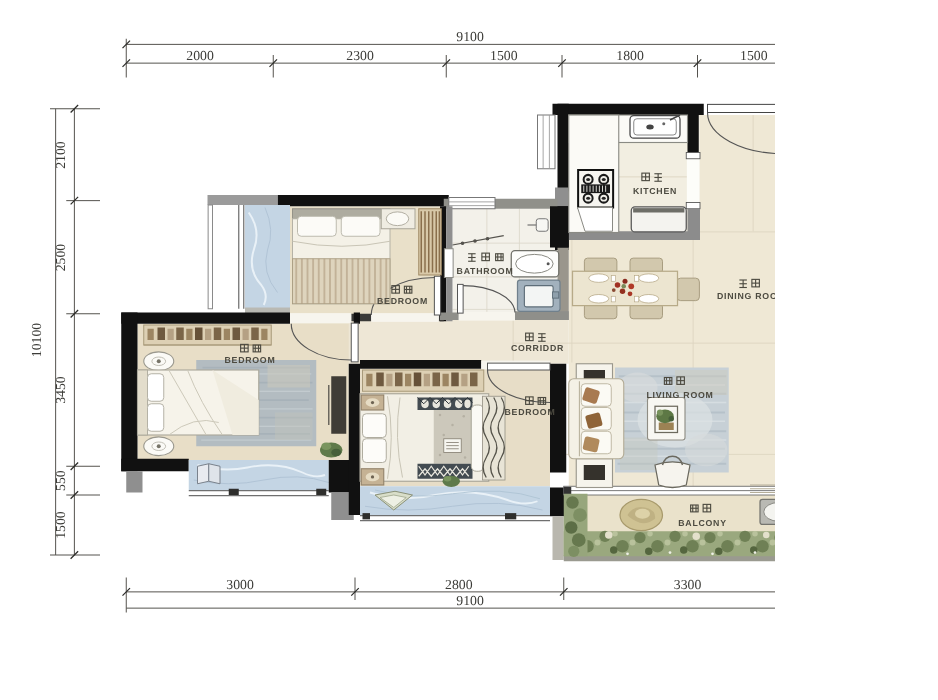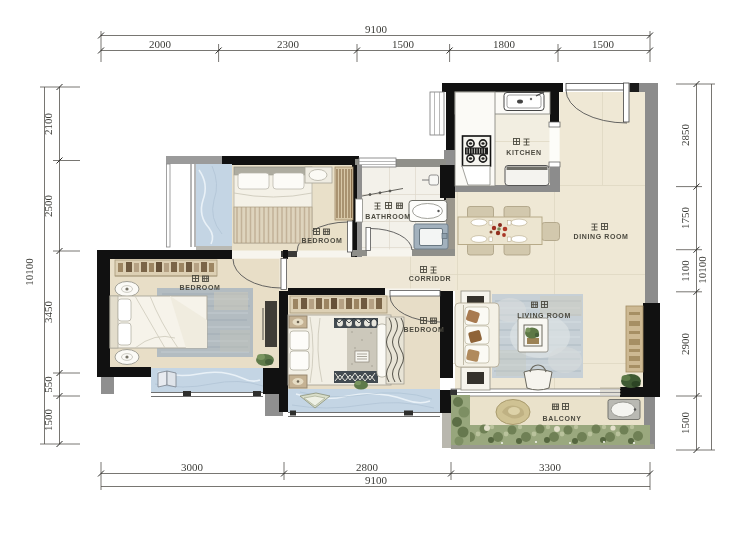--- a/index.html
+++ b/index.html
@@ -1,16 +1,16 @@
 <!DOCTYPE html>
 <html><head>
 <meta charset="utf-8">
 <style>
   html,body{margin:0;padding:0;background:#ffffff;}
-  .wrap{width:750px;height:560px;position:relative;background:#ffffff;overflow:hidden;}
+  .wrap{width:620px;height:560px;position:relative;background:#ffffff;overflow:hidden;}
   svg{display:block;}
   text{font-family:"Liberation Serif", serif;fill:#3c3c38;}
   .dim{font-size:11px;}
   .lbl{font-family:"Liberation Sans", sans-serif;font-weight:bold;fill:#4c4a40;letter-spacing:0.6px;}
 </style>
 </head>
 <body>
 <div class="wrap">
 <svg width="750" height="560" viewBox="0 0 750 560">
 <defs>

